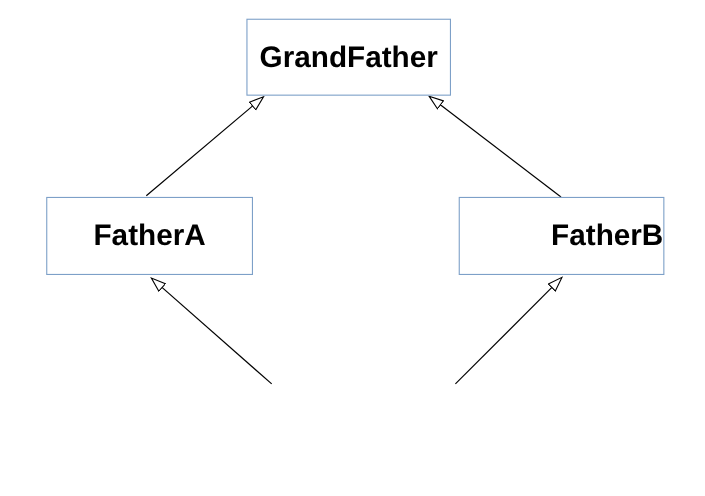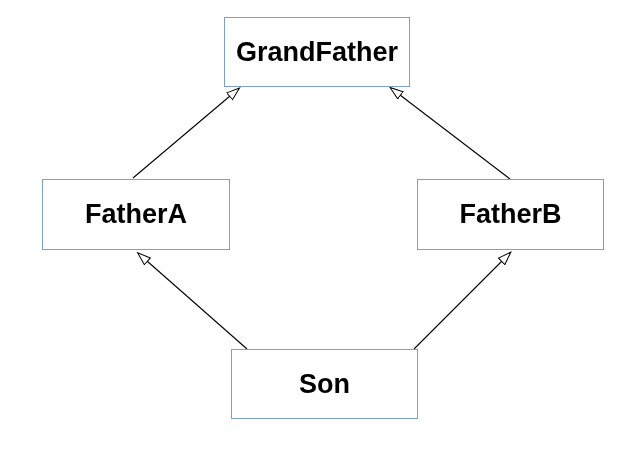--- a/index.html
+++ b/index.html
@@ -43,21 +43,21 @@
     align-items: center;
     justify-content: center;
     font-size: 27px;
     line-height: 1;
     color: var(--text, #000000);
     white-space: nowrap;
     font-weight: bold;
   }
   #node-grandfather { left: 224px; top: 17px;  width: 186px; height: 70px; }
   #node-fatherA     { left: 42px;  top: 179px; width: 188px; height: 71px; }
-  #node-fatherB     { left: 417px; top: 179px; width: 187px; height: 71px; }
+  #node-fatherB     { left: 417px; top: 179px; width: 187px; height: 71px; justify-content: flex-end; }
   #node-son         { left: 231px; top: 349px; width: 187px; height: 70px; }
 </style>
 </head>
 <body>
 
 <div class="diagram">
 
   <svg class="connectors" width="641" height="451" viewBox="0 0 641 451">
     <defs>
       <marker id="hollowArrow" markerUnits="userSpaceOnUse" markerWidth="16" markerHeight="12" refX="1" refY="5" orient="auto">
@@ -75,17 +75,14 @@
   </div>
 
   <div class="node" id="node-fatherA">
     <span>FatherA</span>
   </div>
 
   <div class="node" id="node-fatherB">
     <span>FatherB</span>
   </div>
 
-  <div class="node" id="node-son">
-    <span>Son</span>
-  </div>
 
 </div>
 
 </body></html>

